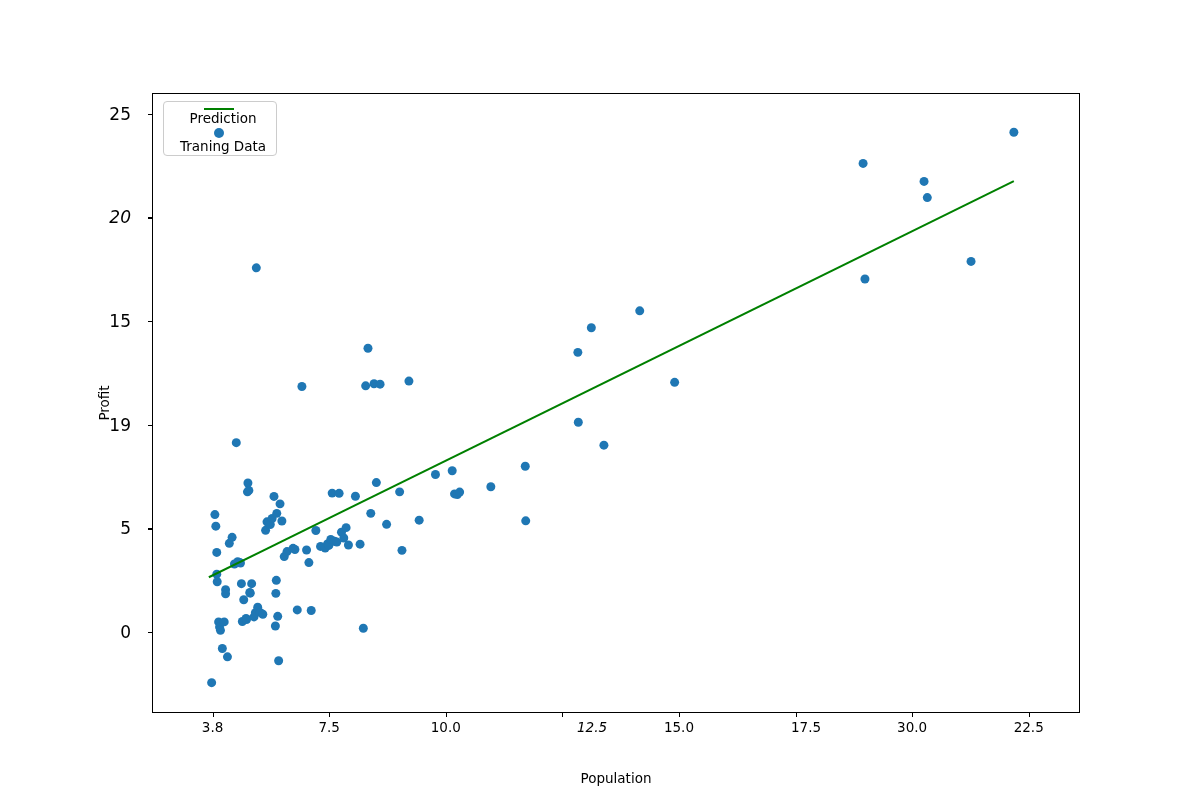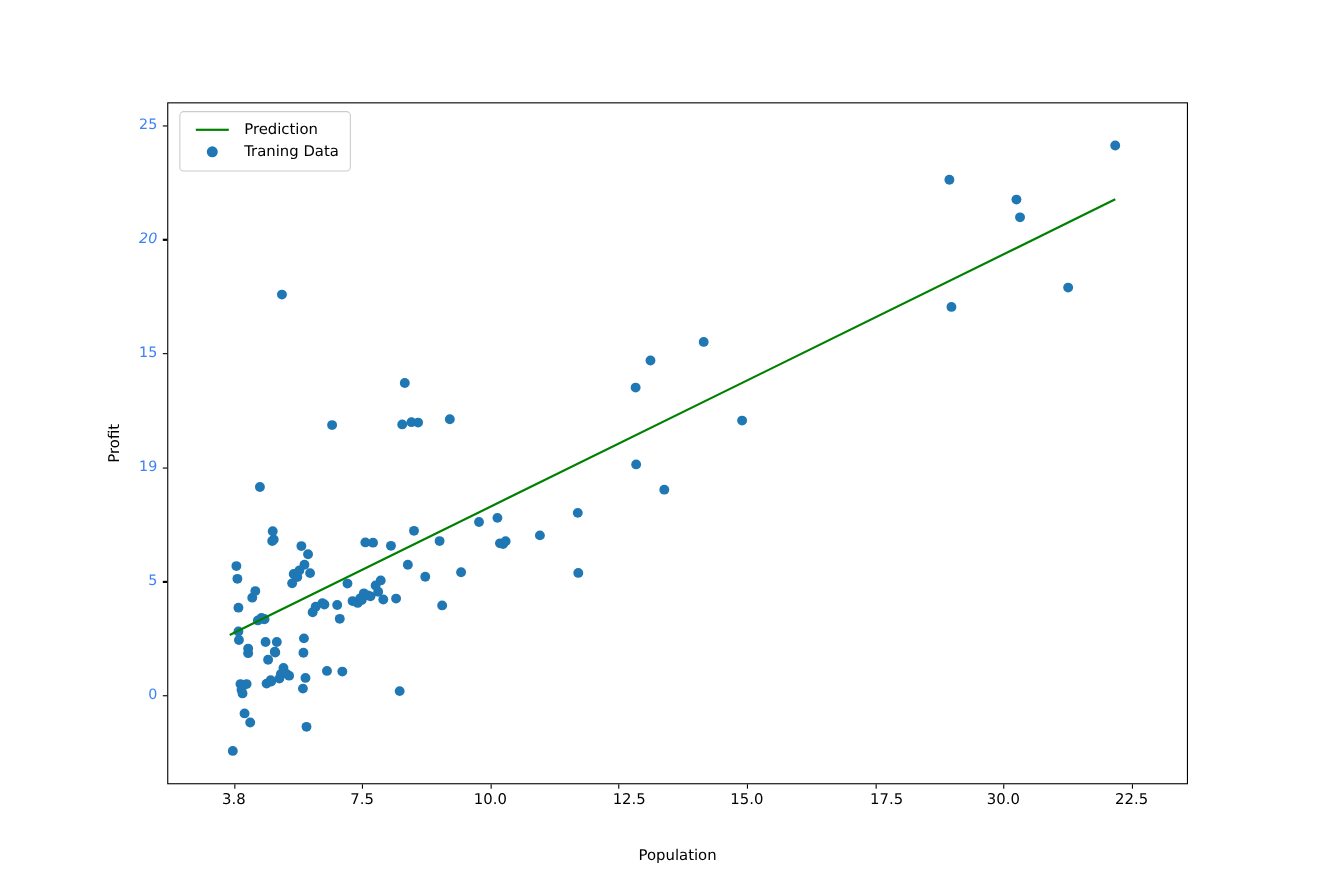--- a/index.html
+++ b/index.html
@@ -57,23 +57,23 @@
   .tick-label-x {
     position: absolute;
     top: 719px;
     font-size: 13.5px;
     color: #000000;
     transform: translateX(-50%);
     white-space: nowrap;
   }
   .tick-label-y {
     position: absolute;
-    left: 143px;
-    font-size: 13px;
-    color: #3b82f6;
+    left: 131px;
+    font-size: 17px;
+    color: #000000;
     transform: translate(-100%, -50%);
     white-space: nowrap;
   }
   #xlabel {
     position: absolute;
     top: 742px;
     left: 616px;
     transform: translateX(-50%);
     font-size: 13.5px;
     color: #000000;
@@ -97,20 +97,21 @@
     background: #ffffff;
     border: 1px solid #cccccc;
     border-radius: 4px;
     padding: 6px 10px 7px 8px;
     box-sizing: border-box;
   }
   .legend-row {
     display: flex;
     align-items: center;
     height: 20px;
+    flex-direction: column;
   }
   .legend-key {
     width: 42px;
     display: flex;
     align-items: center;
     justify-content: center;
     flex: 0 0 auto;
   }
   .legend-line {
     width: 30px;
@@ -253,21 +254,21 @@
   </div>
 
   <div id="xticks-container">
       <div class="tick-mark-x" style="left: 212.623px;"></div>
       <div class="tick-label-x" style="left: 212.623px;">3.8</div>
       <div class="tick-mark-x" style="left: 329.206px;"></div>
       <div class="tick-label-x" style="left: 329.206px;">7.5</div>
       <div class="tick-mark-x" style="left: 445.789px;"></div>
       <div class="tick-label-x" style="left: 445.789px;">10.0</div>
       <div class="tick-mark-x" style="left: 562.372px;"></div>
-      <div class="tick-label-x" style="left: 572px;">12.5</div>
+      <div class="tick-label-x" style="left: 592px; font-style: italic;">12.5</div>
       <div class="tick-mark-x" style="left: 678.955px;"></div>
       <div class="tick-label-x" style="left: 678.955px;">15.0</div>
       <div class="tick-mark-x" style="left: 795.538px;"></div>
       <div class="tick-label-x" style="left: 806px;">17.5</div>
       <div class="tick-mark-x" style="left: 912.121px;"></div>
       <div class="tick-label-x" style="left: 912.121px;">30.0</div>
       <div class="tick-mark-x" style="left: 1028.7px;"></div>
       <div class="tick-label-x" style="left: 1028.7px;">22.5</div>
     </div>
   <div id="yticks-container">

